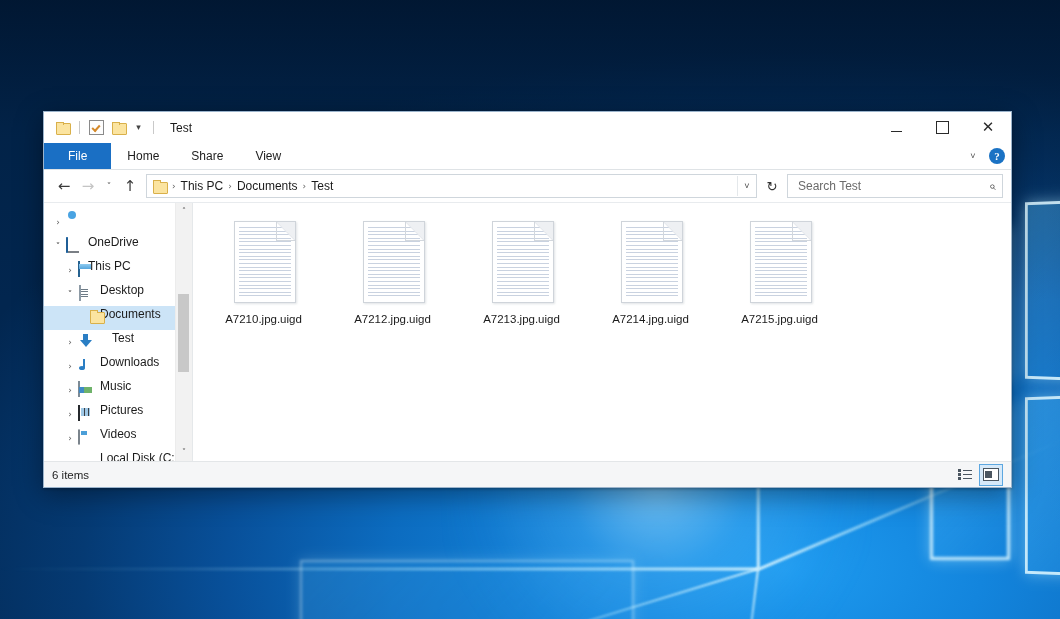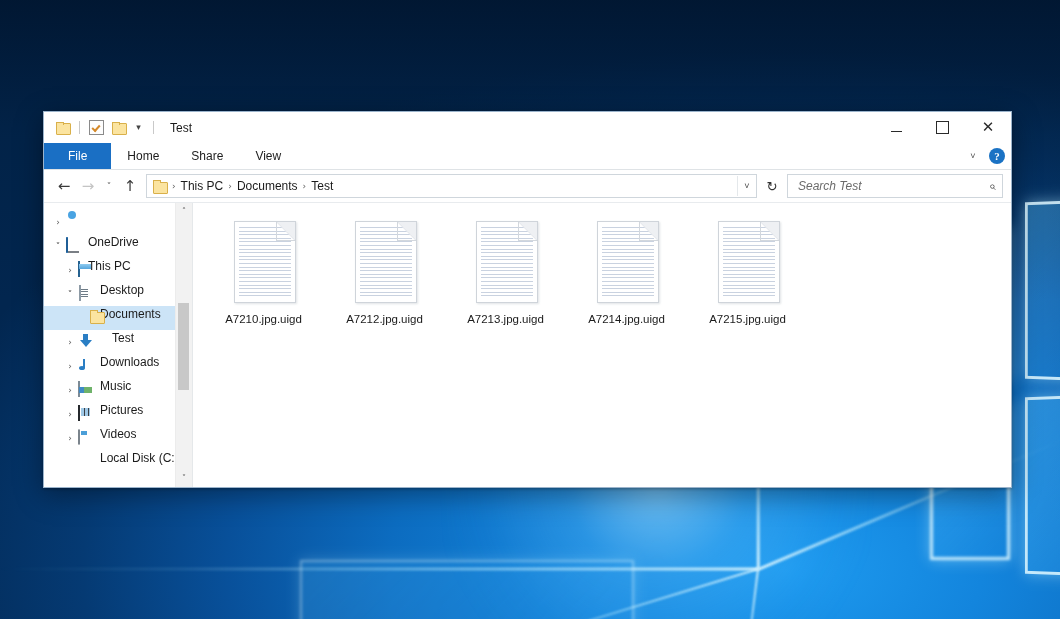--- a/index.html
+++ b/index.html
@@ -270,21 +270,20 @@
     background: #fff;
     display: flex; align-items: center;
     padding: 0 6px 0 8px;
   }
   .search-input {
     border: none; outline: none;
     font-size: 12px; color: #3b3b3b;
     font-family: "Liberation Sans", sans-serif;
     flex: 1; width: 100%;
     background: transparent;
-    font-style: italic;
   }
   .search-input::placeholder { color: #6b6b6b; }
   .search-ico {
     font-size: 12px; color: #333;
     font-family: "DejaVu Sans", sans-serif;
     transform: scaleX(-1);
   }
 
   
   .body {
@@ -469,21 +468,21 @@
   }
 
   
   .content {
     flex: 1;
     background: #ffffff;
     padding: 14px 10px 0 14px;
     display: flex;
     flex-wrap: wrap;
     align-content: flex-start;
-    gap: 8px;
+    gap: 16px;
     overflow: hidden;
     min-width: 0;
   }
   .fitem {
     width: 113px;
     height: 128px;
     display: flex;
     flex-direction: column;
     align-items: center;
     padding-top: 4px;
@@ -805,15 +804,33 @@
               <div class="ffold"></div>
               <div class="ffold-edge"></div>
             </div>
           </div>
           <div class="flabel">A7215.jpg.uigd</div>
         </div>
 
       </div>
     </div>
 
+    <div class="statusbar">
+      <span class="status-text">6 items</span>
+      <div class="view-btns">
+        <div class="vbtn">
+          <span class="det-ico">
+            <i class="d1"></i>
+              <i class="d2"></i>
+              <i class="d3"></i>
+            <i class="l1"></i>
+              <i class="l2"></i>
+              <i class="l3"></i>
+          </span>
+        </div>
+        <div class="vbtn active">
+          <span class="lgi-ico"></span>
+        </div>
+      </div>
+    </div>
 
   </div>
 </div>
 
 </body></html>

